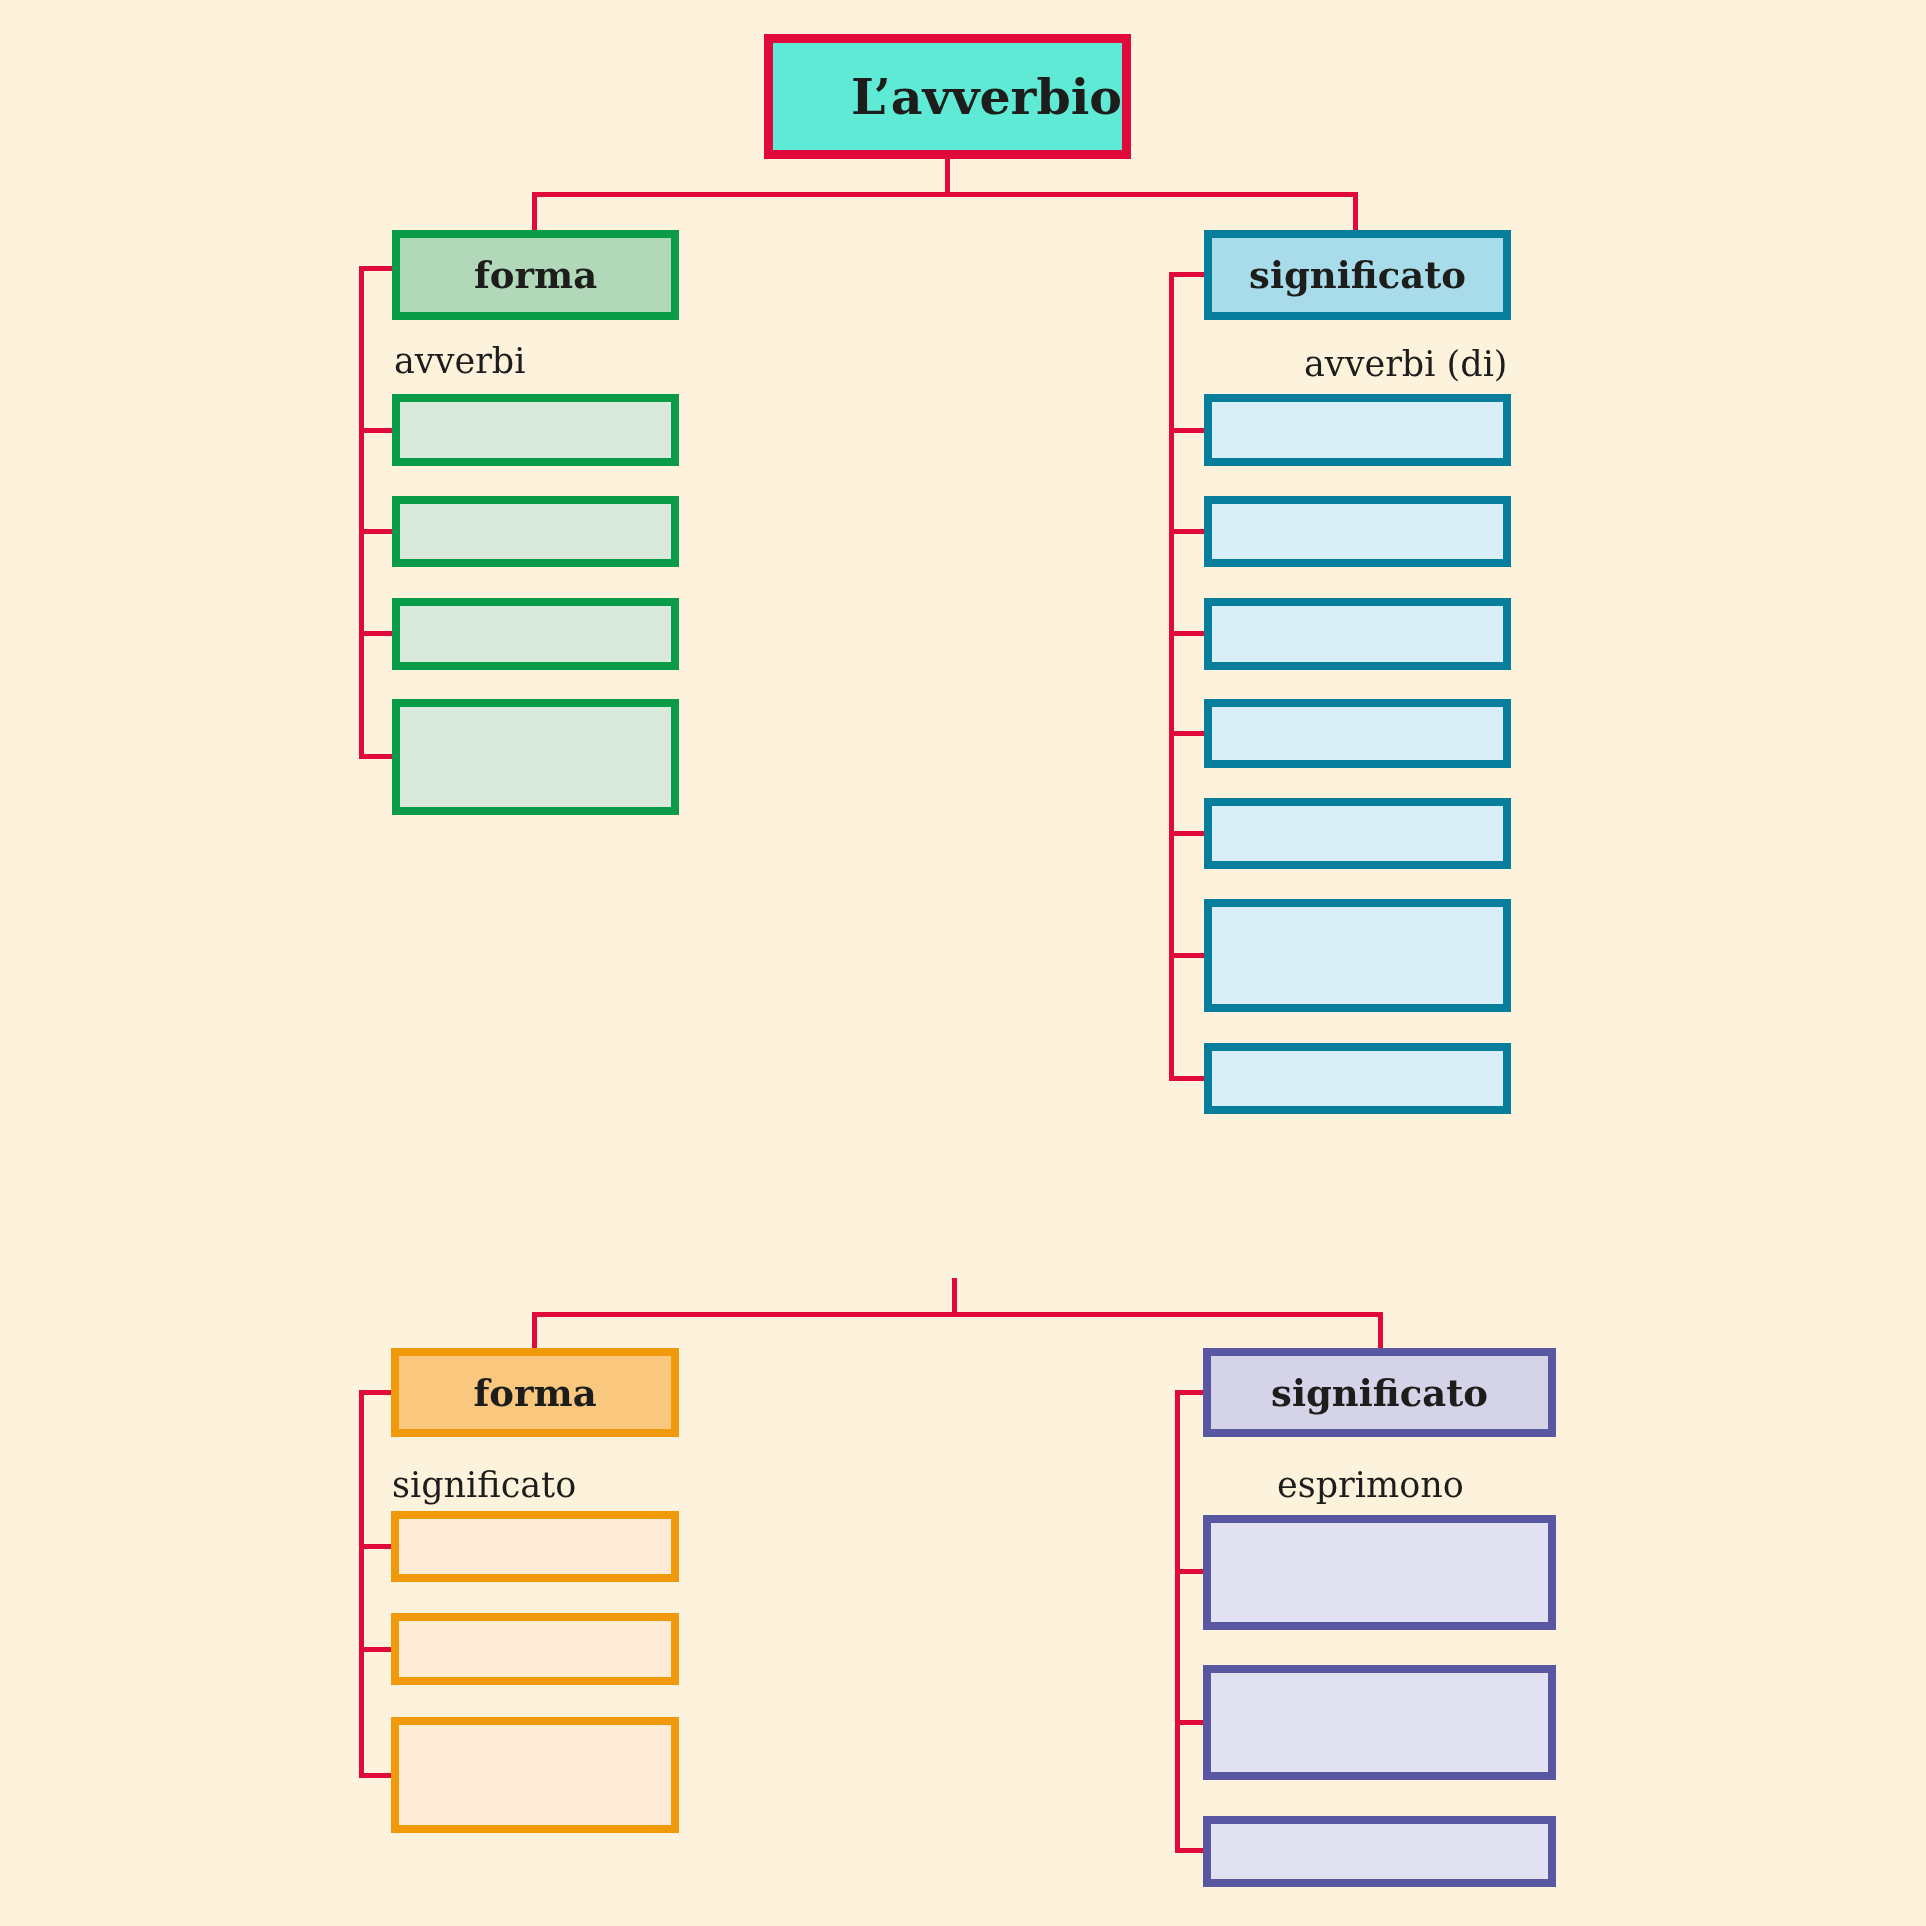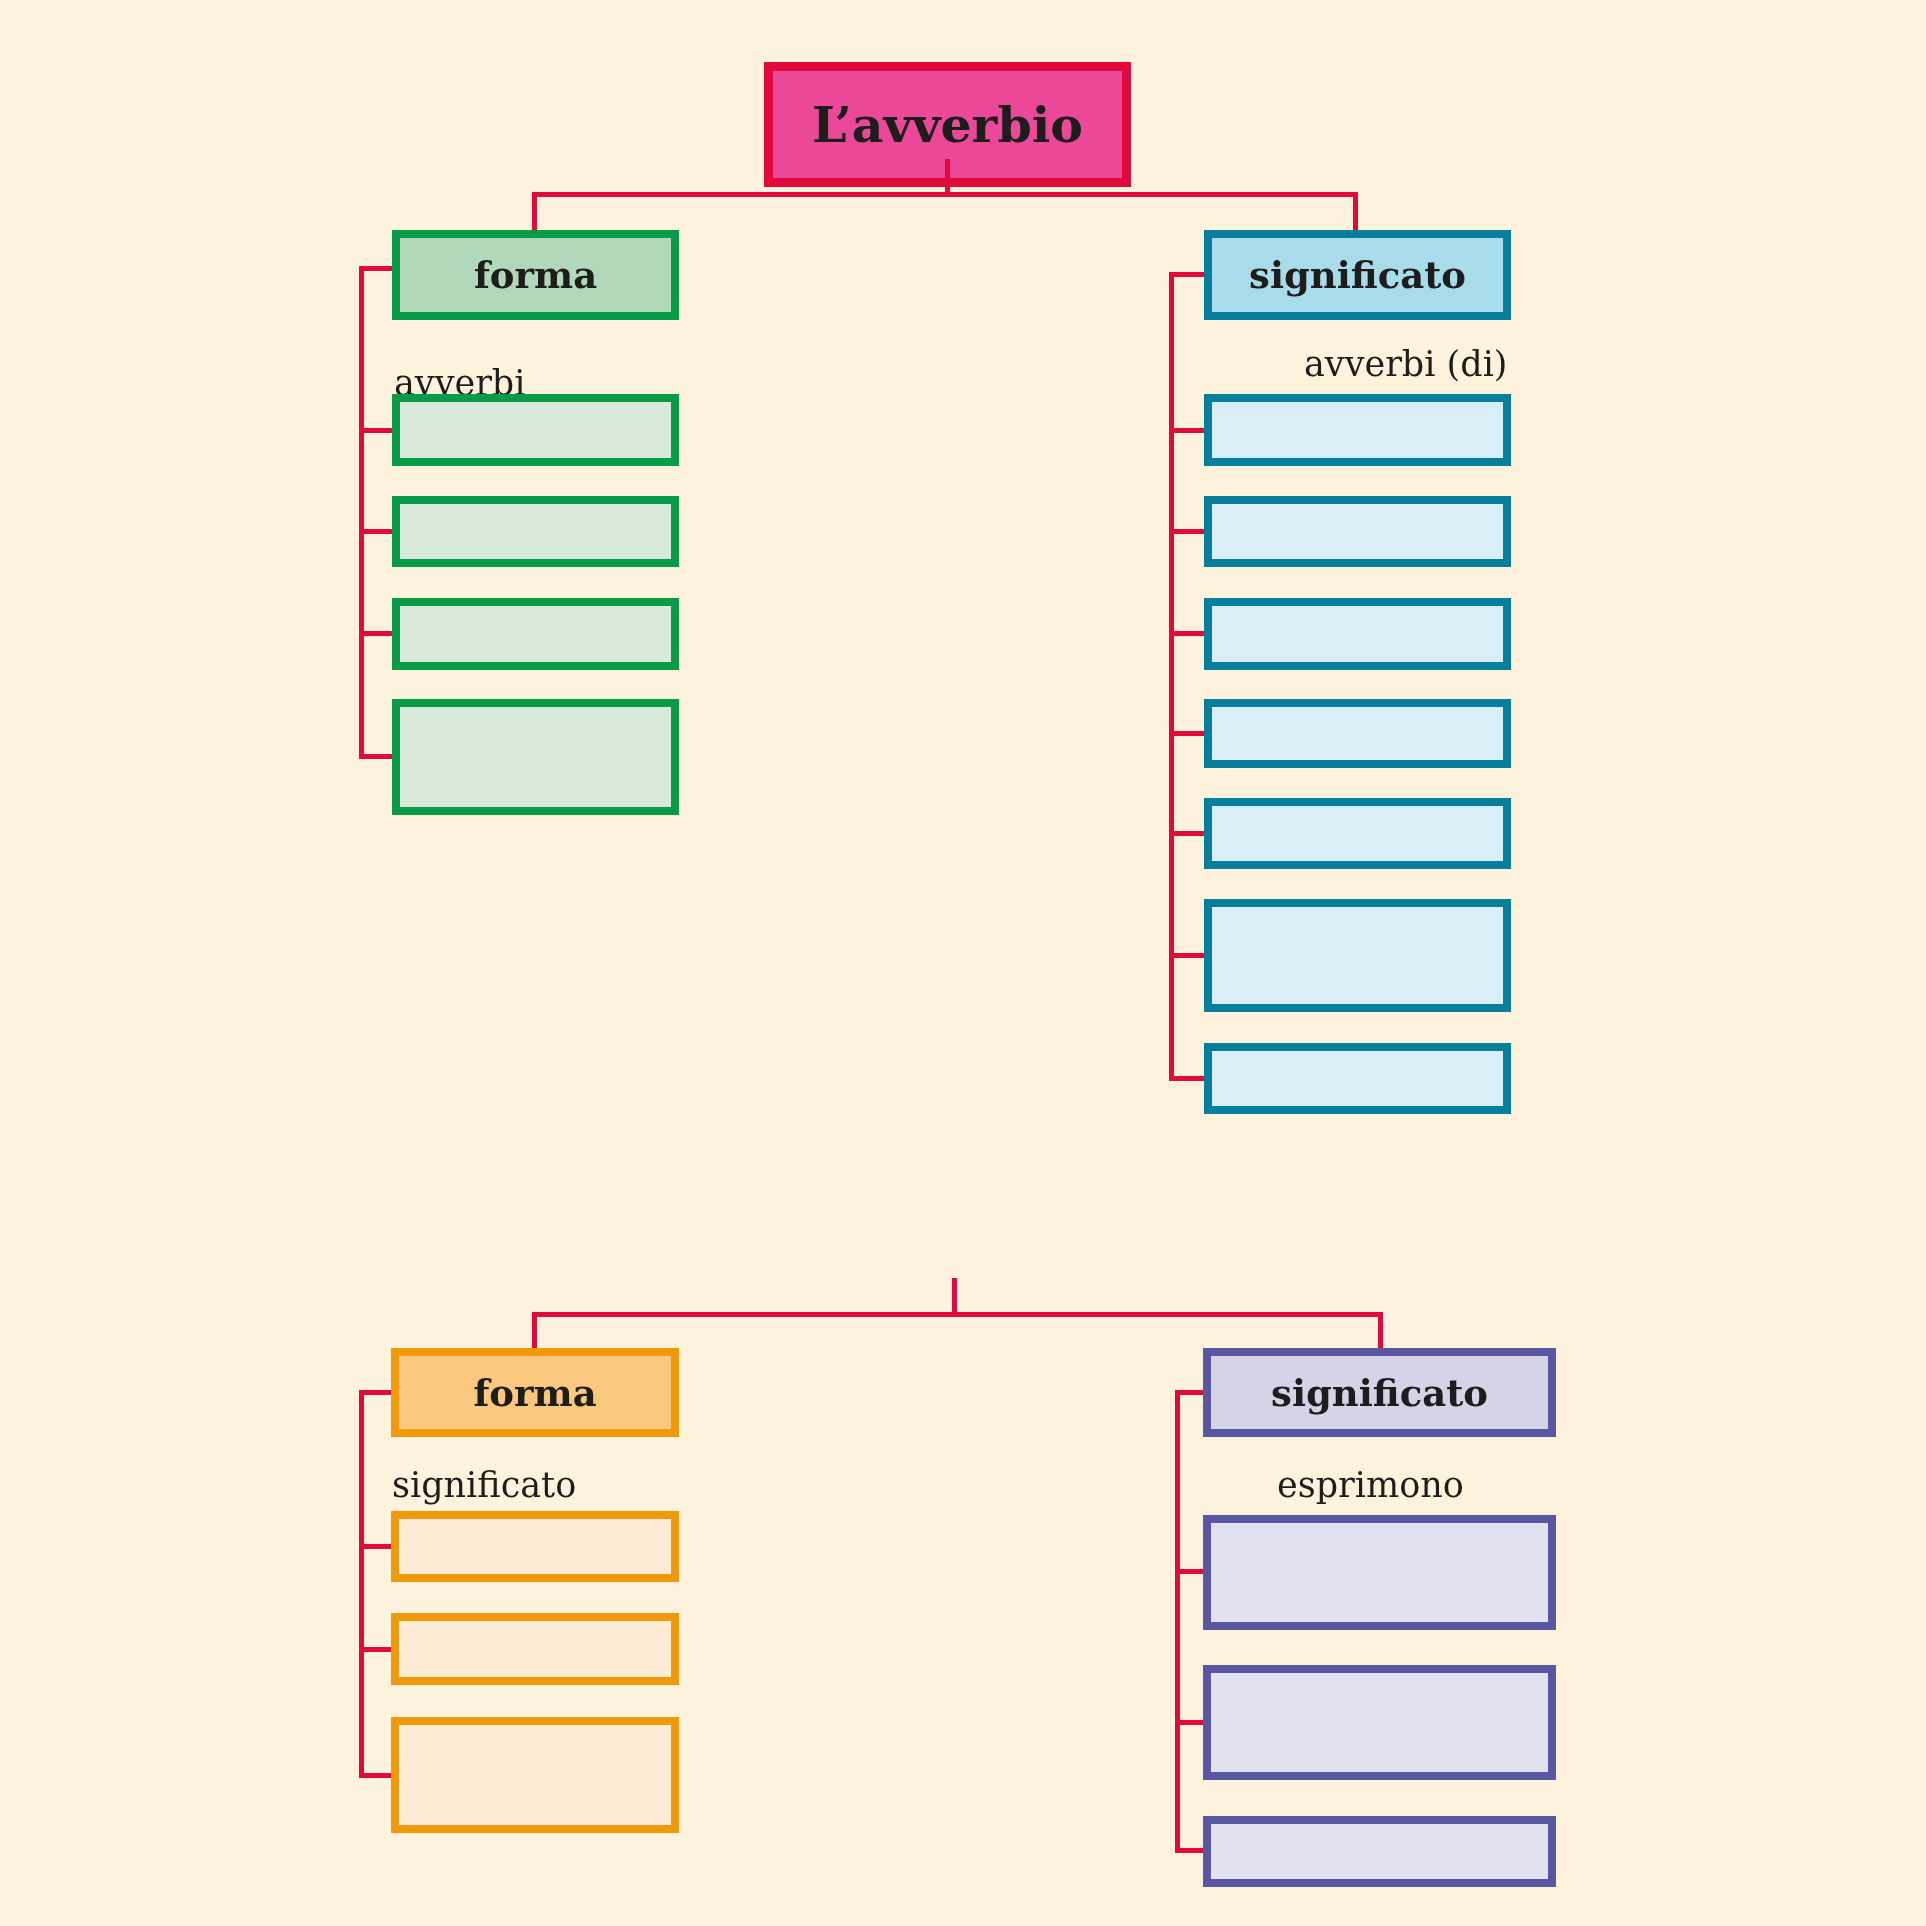--- a/index.html
+++ b/index.html
@@ -3,23 +3,23 @@
 <meta charset="utf-8">
 <style>
   html,body{margin:0;padding:0;background:#fdf3dd;}
   .canvas{
     position:relative;width:1926px;height:1926px;background:#fdf3dd;
     font-family:"DejaVu Serif","Liberation Serif",serif;color:#1d1d1b;overflow:hidden;
   }
   .abs{position:absolute;box-sizing:border-box;}
   .line{position:absolute;background:#e00a3c;}
   .title-box{
-    background:#ec4899;border:9.6px solid #e00a3c;
-    display:flex;align-items:center;justify-content:center;
-    font-weight:bold;font-size:49px;margin-top:28px;
+    background:#5eead4;border:9.6px solid #e00a3c;
+    display:flex;align-items:center;justify-content:flex-end;
+    font-weight:bold;font-size:49px;
   }
   .header-box{
     display:flex;align-items:center;justify-content:center;
     font-weight:bold;font-size:37px;border:8.3px solid;
   }
   .sub-box{border:8.3px solid;}
   .green-h {background:#b2d8ba;border-color:#0a9b48;}
   .green-s {background:#d9eadd;border-color:#0a9b48;}
   .teal-h  {background:#a9dcea;border-color:#087e9d;}
   .teal-s  {background:#daeef8;border-color:#087e9d;}
@@ -39,21 +39,21 @@
   </div>
 
   <div class="line" style="left:945px;top:159px;width:4.5px;height:37px;"></div>
   <div class="line" style="left:532px;top:192px;width:825px;height:4.5px;"></div>
   <div class="line" style="left:532px;top:192px;width:4.5px;height:38px;"></div>
   <div class="line" style="left:1353px;top:192px;width:4.5px;height:38px;"></div>
 
   <div class="abs header-box green-h" style="left:392px;top:230px;width:287px;height:90px;">
     <span>forma</span>
   </div>
-  <div class="list-label" style="left:394px;top:364px;">avverbi</div>
+  <div class="list-label" style="left:394px;top:342px;">avverbi</div>
 
   <div class="line" style="left:359px;top:266px;width:4.5px;height:492px;"></div>
   <div class="line" style="left:359px;top:266px;width:33px;height:4.5px;"></div>
   <div class="line" style="left:359px;top:428px;width:33px;height:4.5px;"></div>
   <div class="line" style="left:359px;top:529px;width:33px;height:4.5px;"></div>
   <div class="line" style="left:359px;top:631px;width:33px;height:4.5px;"></div>
   <div class="line" style="left:359px;top:754px;width:33px;height:4.5px;"></div>
 
   <div class="abs sub-box green-s" style="left:392px;top:394px;width:287px;height:72px;"></div>
   <div class="abs sub-box green-s" style="left:392px;top:496px;width:287px;height:71px;"></div>

